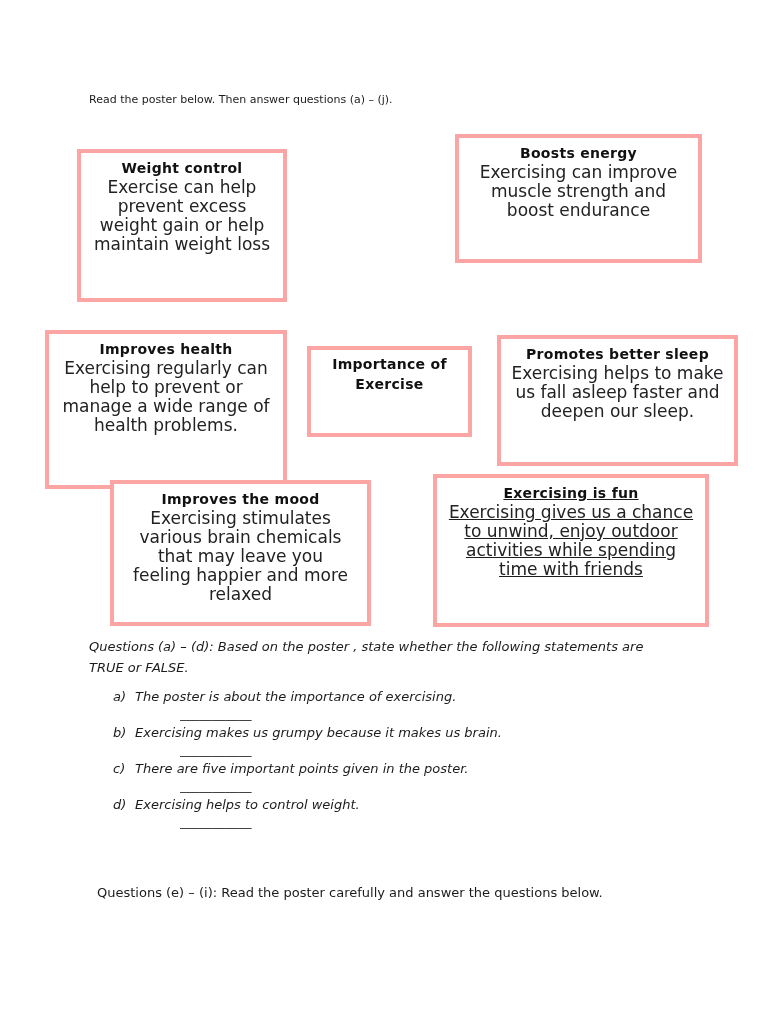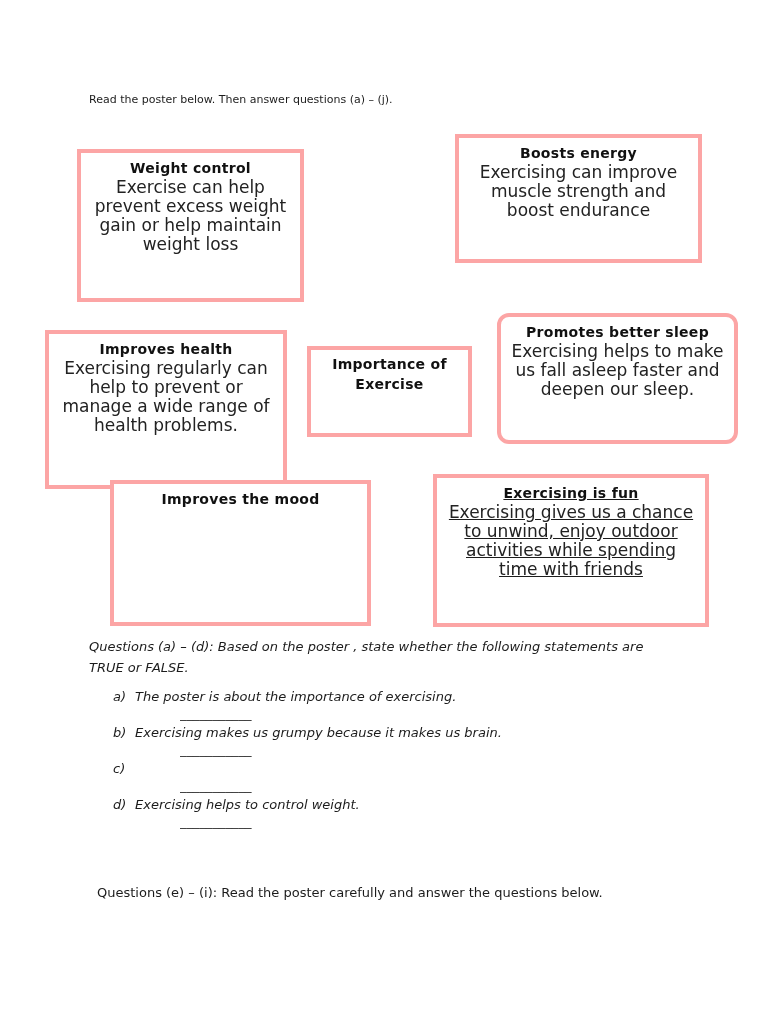--- a/index.html
+++ b/index.html
@@ -38,25 +38,25 @@
     font-size: 14px;
     letter-spacing: 0.3px;
     line-height: 20px;
     color: #111111;
   }
   .pbox-body {
     font-size: 17px;
     line-height: 19px;
     color: #222222;
   }
-  .pbox-weight     { left: 77px;  top: 149px; width: 227px; height: 153px; }
+  .pbox-weight     { left: 77px;  top: 149px; width: 210px; height: 153px; }
   .pbox-energy     { left: 455px; top: 134px; width: 247px; height: 129px; }
   .pbox-health     { left: 45px;  top: 330px; width: 242px; height: 159px; padding-left: 5px; padding-right: 5px; }
   .pbox-importance { left: 307px; top: 346px; width: 165px; height: 91px;  padding-top: 4px; }
-  .pbox-sleep      { left: 497px; top: 313px; width: 241px; height: 131px; padding-left: 5px; padding-right: 5px; border-radius: 12px; }
+  .pbox-sleep      { left: 497px; top: 335px; width: 241px; height: 131px; padding-left: 5px; padding-right: 5px; }
   .pbox-mood       { left: 110px; top: 480px; width: 261px; height: 146px; padding-left: 14px; padding-right: 14px; }
   .pbox-fun        { left: 433px; top: 474px; width: 276px; height: 153px; padding-left: 10px; padding-right: 10px; text-decoration: underline; }
   
   .questions-ad {
     position: absolute;
     left: 89px;
     top: 636px;
     width: 592px;
     font-style: italic;
   }
@@ -121,20 +121,21 @@
     <div class="pbox-body"></div>
   </div>
 
   <div class="pbox pbox-sleep">
     <div class="pbox-title">Promotes better sleep</div>
     <div class="pbox-body">Exercising helps to make us fall asleep faster and deepen our sleep.</div>
   </div>
 
   <div class="pbox pbox-mood">
     <div class="pbox-title">Improves the mood</div>
+    <div class="pbox-body">Exercising stimulates various brain chemicals that may leave you feeling happier and more relaxed</div>
   </div>
 
   <div class="pbox pbox-fun">
     <div class="pbox-title">Exercising is fun</div>
     <div class="pbox-body">Exercising gives us a chance to unwind, enjoy outdoor activities while spending time with friends</div>
   </div>
 
   <div class="questions-ad">
     <p class="q-header">Questions (a) – (d): Based on the poster , state whether the following statements are TRUE or FALSE.</p>
 
@@ -150,20 +151,21 @@
       <div class="q-row">
         <span class="q-label">b)</span>
         <span class="q-text">Exercising makes us grumpy because it makes us brain.</span>
       </div>
       <div class="q-blank">___________</div>
     </div>
 
     <div class="q-item">
       <div class="q-row">
         <span class="q-label">c)</span>
+        <span class="q-text">There are five important points given in the poster.</span>
       </div>
       <div class="q-blank">___________</div>
     </div>
 
     <div class="q-item">
       <div class="q-row">
         <span class="q-label">d)</span>
         <span class="q-text">Exercising helps to control weight.</span>
       </div>
       <div class="q-blank">___________</div>

